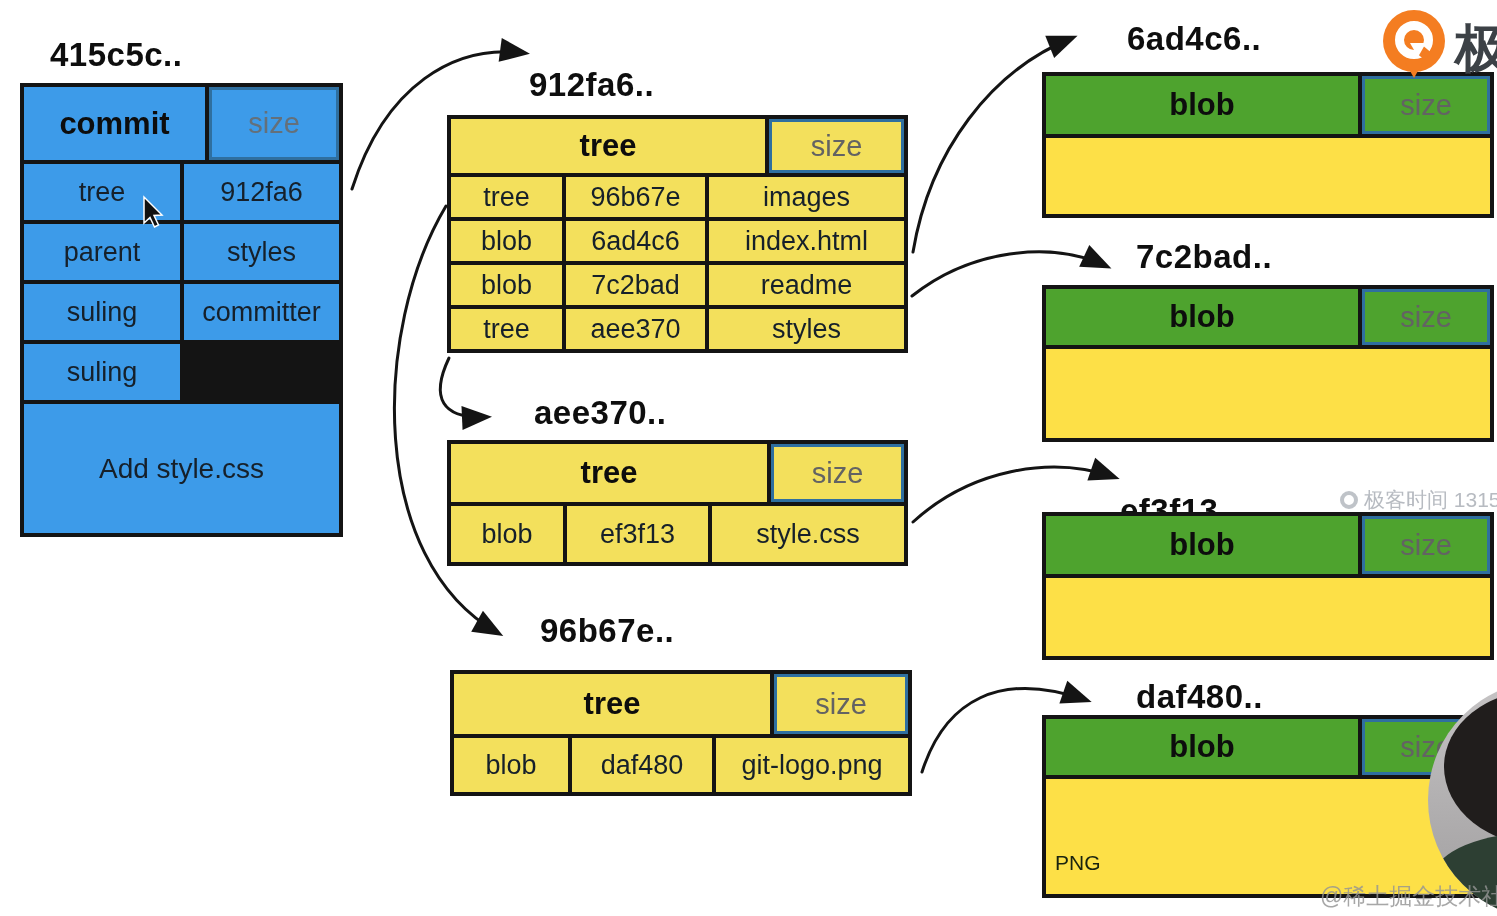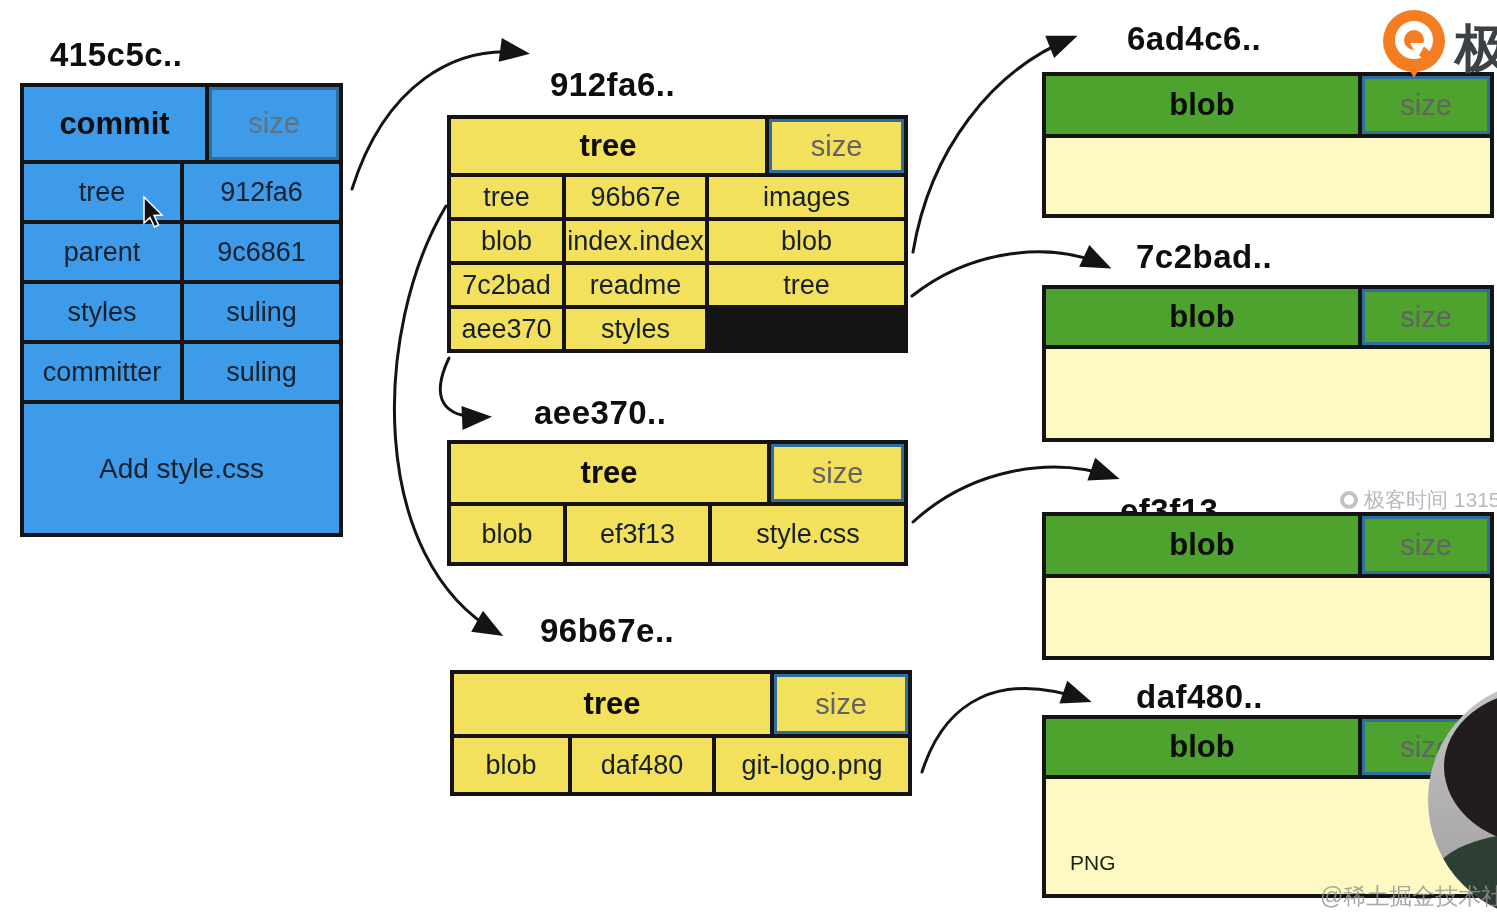--- a/index.html
+++ b/index.html
@@ -24,23 +24,23 @@
     font-size:27px;color:#16202a;box-sizing:border-box;white-space:nowrap;
   }
   .blue  .cell{background:#3d9be9;}
   .yellow .cell{background:#f3e05c;}
   .green .cell{background:#4ea32e;}
   .hdr-label{font-weight:700;font-size:31px;color:#0d0d0d;}
   .size-cell{color:#64707a;font-size:29px;border:3px solid #2f6f9f;}
   .yellow .size-cell,.green .size-cell{color:#636363;}
   .msg-cell{font-size:28px;}
   .content{
-    box-sizing:border-box;background:#fef9c3;overflow:hidden;
+    box-sizing:border-box;background:#fde047;overflow:hidden;
     font-size:21px;color:#19230f;text-align:left;white-space:pre;
-    padding-left:24px;
+    padding-left:9px;
   }
   .content div{white-space:pre;}
   
   #arrows{position:absolute;left:0;top:0;z-index:6;pointer-events:none;}
   
   .logo-badge{position:absolute;left:1383px;top:10px;width:62px;height:62px;z-index:7;}
   .logo-circle{position:absolute;left:0;top:0;width:62px;height:62px;background:#f47d21;border-radius:50%;}
   .logo-tail{position:absolute;left:22px;top:52px;width:0;height:0;
     border-left:9px solid transparent;border-right:9px solid transparent;border-top:16px solid #f47d21;}
   .logo-ring{position:absolute;left:12px;top:11px;width:38px;height:38px;box-sizing:border-box;
@@ -59,59 +59,59 @@
     overflow:hidden;z-index:8;background:linear-gradient(180deg,#c6c4c5 0%,#aeacad 60%,#9f9d9e 100%);}
   .webcam .hair{position:absolute;left:16px;top:10px;width:196px;height:156px;background:#201d1c;
     border-radius:52% 48% 46% 54%;}
   .webcam .shirt{position:absolute;left:6px;top:152px;width:234px;height:96px;background:#2d3f33;
     border-radius:46% 46% 0 0;}
 </style>
 </head>
 <body>
 
 <div class="heading" style="left:50px;top:36px;">415c5c..</div>
-<div class="heading" style="left:550px;top:66px;">912fa6..</div>
+<div class="heading" style="left:529px;top:66px;">912fa6..</div>
 <div class="heading" style="left:534px;top:394px;">aee370..</div>
 <div class="heading" style="left:540px;top:612px;text-align:center;">96b67e..</div>
 <div class="heading" style="left:1127px;top:20px;">6ad4c6..</div>
 <div class="heading" style="left:1136px;top:238px;">7c2bad..</div>
 <div class="heading" style="left:1120px;top:460px;margin-top:32px;">ef3f13..</div>
 <div class="heading" style="left:1136px;top:678px;">daf480..</div>
 
 <div class="tbl blue" style="left:20px;top:83px;width:323px;">
   <div class="grid" style="grid-template-columns:181px 1fr;height:73px;">
     <div class="cell hdr-label">commit</div>
     <div class="cell size-cell">size</div>
   </div>
   <div class="grid" style="grid-template-columns:156px 1fr;grid-auto-rows:56px;">
     <div class="cell">tree</div>
     <div class="cell">912fa6</div>
     <div class="cell">parent</div>
-    <div class="cell">9c6861</div>
     <div class="cell">styles</div>
     <div class="cell">suling</div>
     <div class="cell">committer</div>
     <div class="cell">suling</div>
   </div>
   <div class="grid" style="grid-template-rows:129px;">
     <div class="cell msg-cell">Add style.css</div>
   </div>
 </div>
 
 <div class="tbl yellow" style="left:447px;top:115px;width:461px;">
   <div class="grid" style="grid-template-columns:314px 1fr;height:54px;">
     <div class="cell hdr-label">tree</div>
     <div class="cell size-cell">size</div>
   </div>
   <div class="grid" style="grid-template-columns:111px 139px 1fr;grid-auto-rows:40px;">
     <div class="cell">tree</div>
     <div class="cell">96b67e</div>
     <div class="cell">images</div>
     <div class="cell">blob</div>
-    <div class="cell">index.index</div>
+    <div class="cell">6ad4c6</div>
+    <div class="cell">index.html</div>
     <div class="cell">blob</div>
     <div class="cell">7c2bad</div>
     <div class="cell">readme</div>
     <div class="cell">tree</div>
     <div class="cell">aee370</div>
     <div class="cell">styles</div>
   </div>
 </div>
 
 <div class="tbl yellow" style="left:447px;top:440px;width:461px;">

